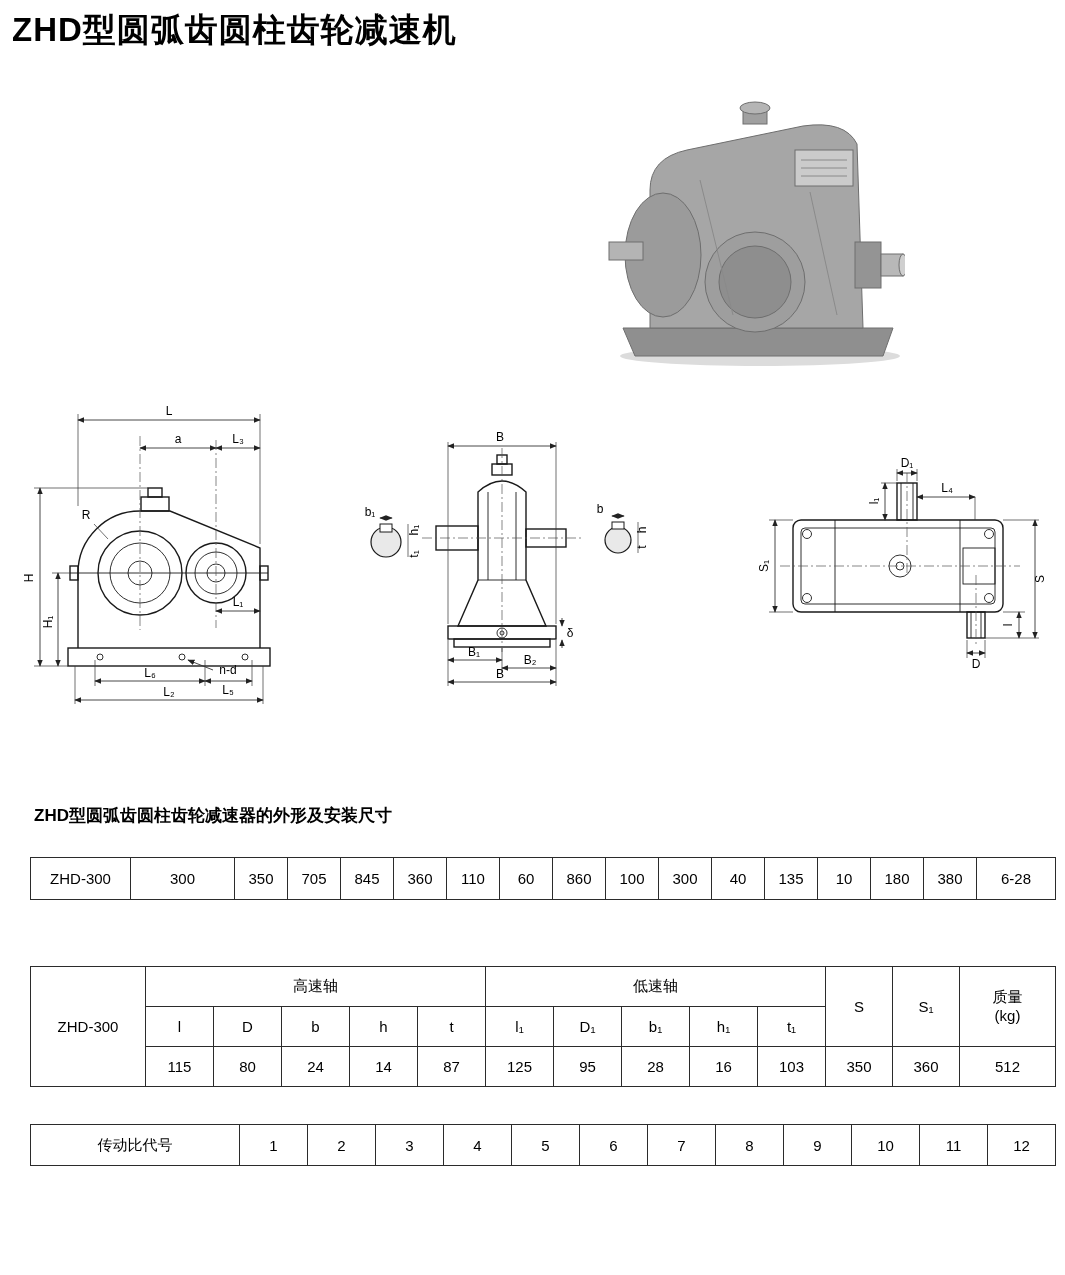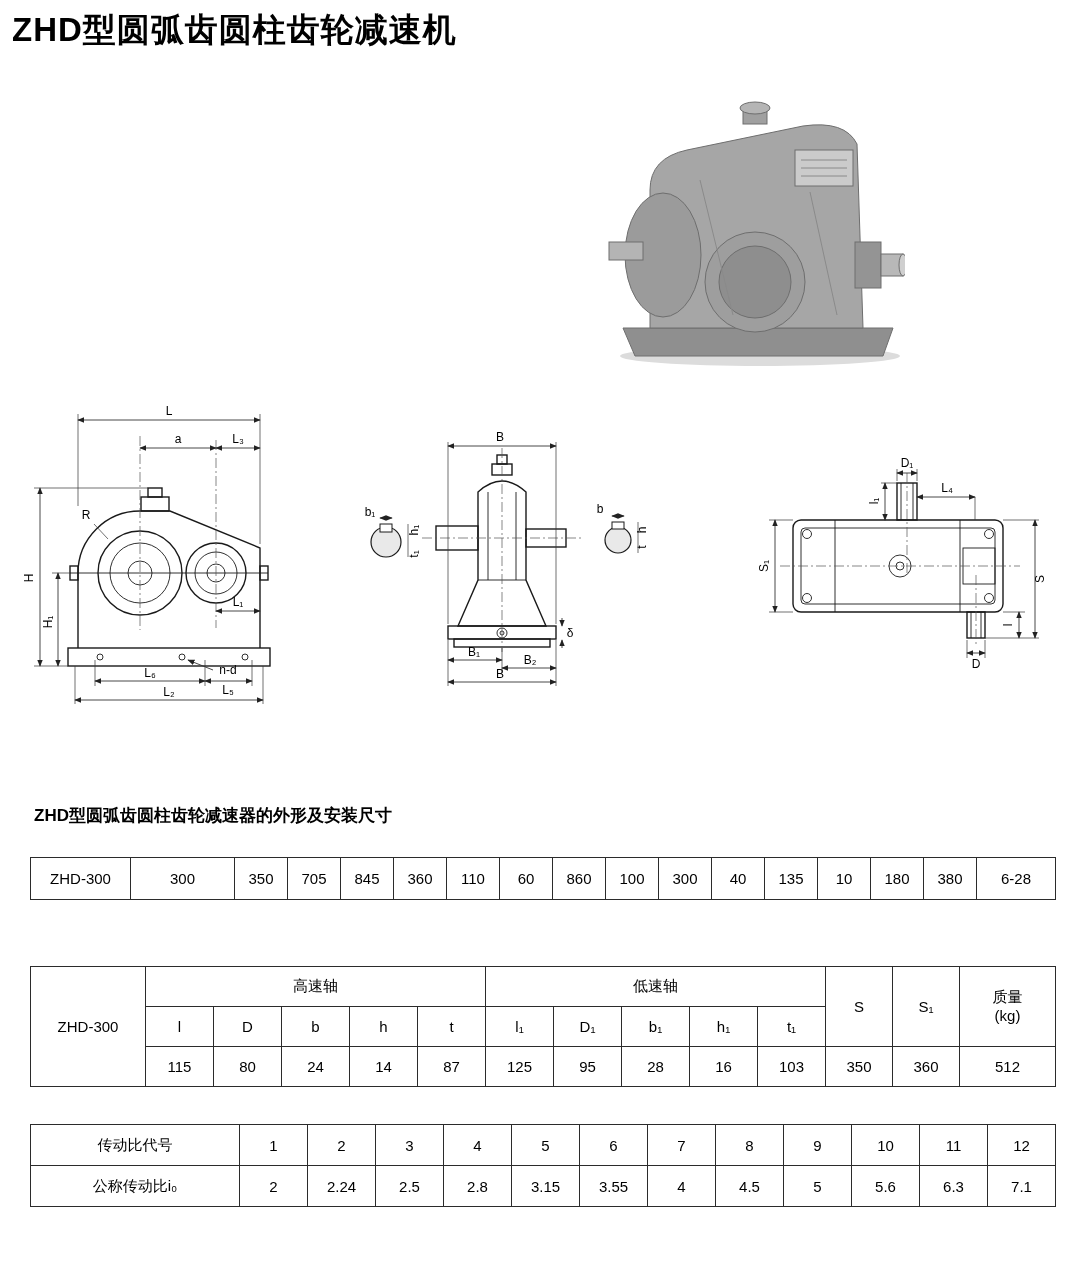--- a/index.html
+++ b/index.html
@@ -390,31 +390,16 @@
       <td>4</td>
       <td>5</td>
       <td>6</td>
       <td>7</td>
       <td>8</td>
       <td>9</td>
       <td>10</td>
       <td>11</td>
       <td>12</td>
     </tr>
-    <tr>
-      <td>公称传动比i₀</td>
-      <td>2</td>
-      <td>2.24</td>
-      <td>2.5</td>
-      <td>2.8</td>
-      <td>3.15</td>
-      <td>3.55</td>
-      <td>4</td>
-      <td>4.5</td>
-      <td>5</td>
-      <td>5.6</td>
-      <td>6.3</td>
-      <td>7.1</td>
-    </tr>
   </tbody>
     </table>
 
 </div>
 
 </body></html>

